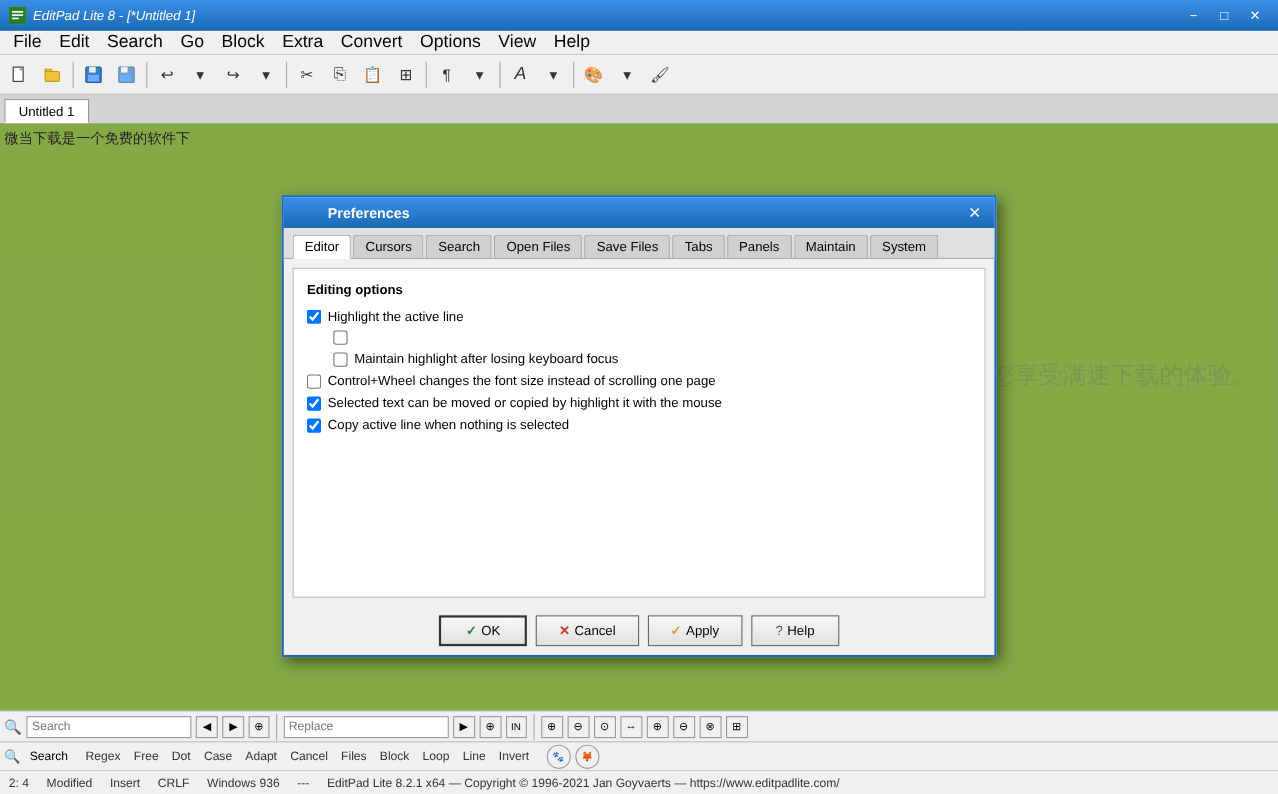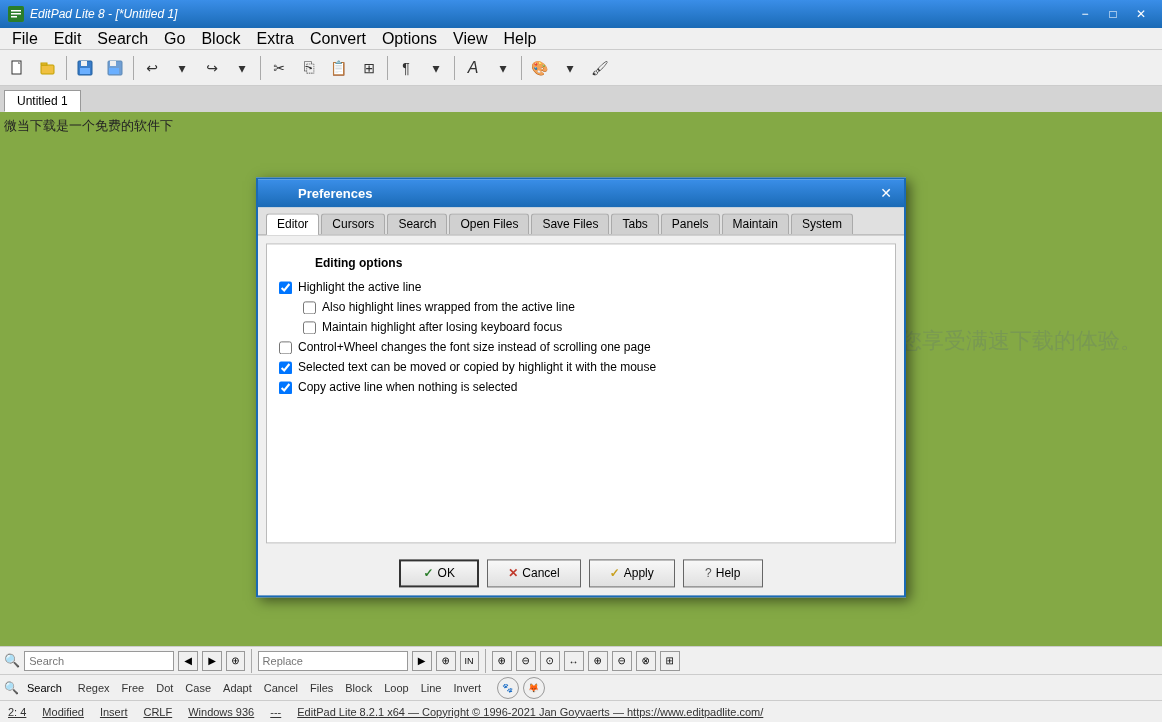--- a/index.html
+++ b/index.html
@@ -197,21 +197,20 @@
       display: flex;
       align-items: center;
       padding: 0 8px;
       font-size: 11px;
       color: #333;
       gap: 16px;
       border-top: 1px solid #ccc;
     }
     .status-segment {
       white-space: nowrap;
-      text-decoration: underline;
     }
 
     
     .overlay {
       position: absolute;
       top: 0; left: 0; right: 0; bottom: 0;
       background: rgba(0,0,0,0.3);
       z-index: 10;
     }
 
@@ -284,21 +283,20 @@
       margin: 8px;
       border: 1px solid #bbb;
       padding: 12px;
       min-height: 300px;
     }
     .section-title {
       font-size: 12px;
       font-weight: bold;
       margin-bottom: 10px;
       color: #000;
-      margin-left: 36px;
     }
 
     .option-row {
       display: flex;
       align-items: center;
       margin-bottom: 6px;
       font-size: 12px;
     }
     .option-row.indented {
       margin-left: 24px;
@@ -486,21 +484,20 @@
       <div class="dialog-content">
         <div class="section-title">Editing options</div>
 
         <div class="option-row">
           <input type="checkbox" checked="" id="opt1" style="">
           <label for="opt1">Highlight the active line</label>
         </div>
 
         <div class="option-row indented">
           <input type="checkbox" id="opt2" style="">
-          <label for="opt2">Also highlight lines wrapped from the active line</label>
         </div>
 
         <div class="option-row indented">
           <input type="checkbox" id="opt3" style="">
           <label for="opt3">Maintain highlight after losing keyboard focus</label>
         </div>
 
 
         <div class="option-row">
           <input type="checkbox" id="opt5" style="">

